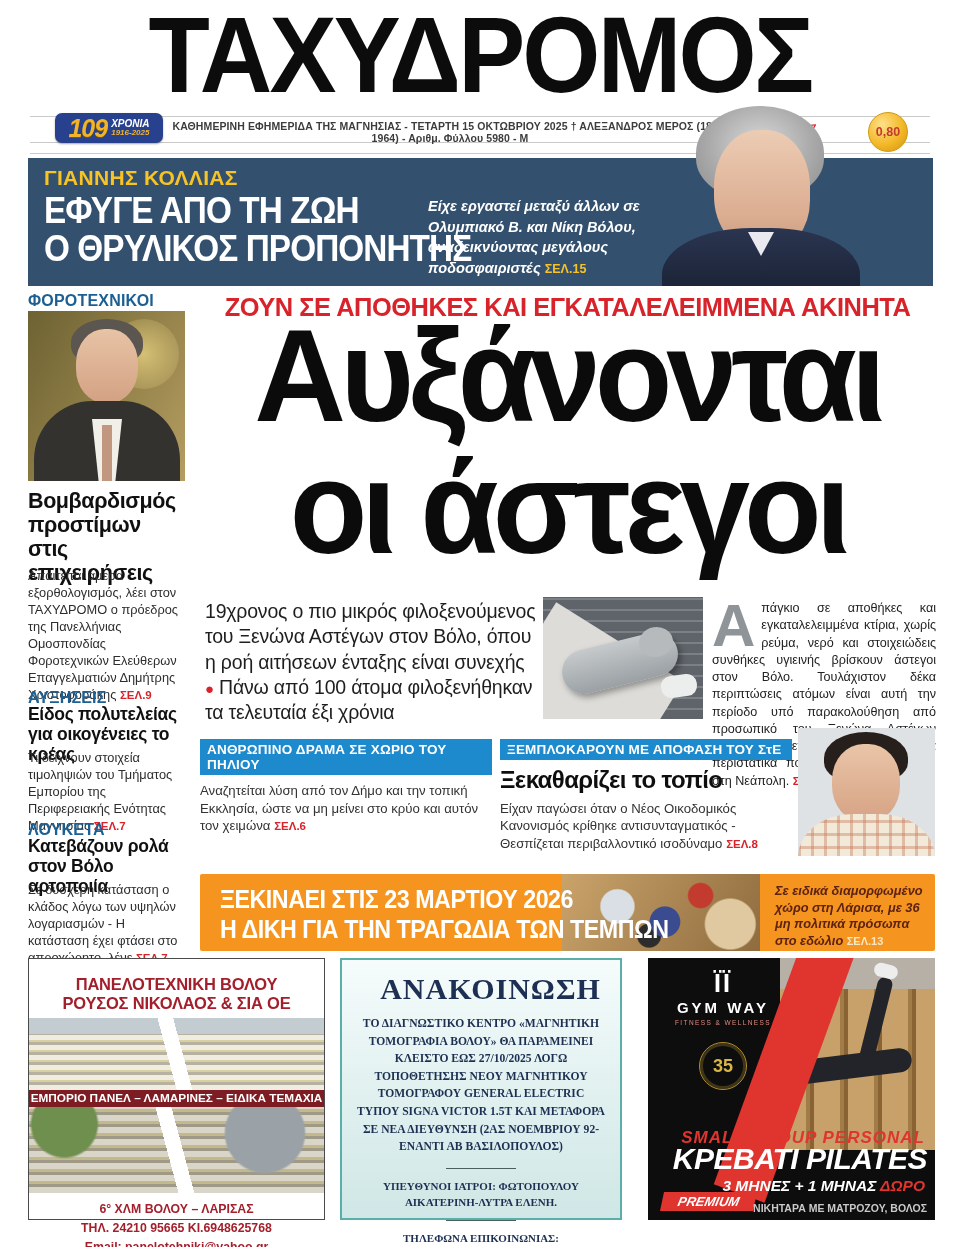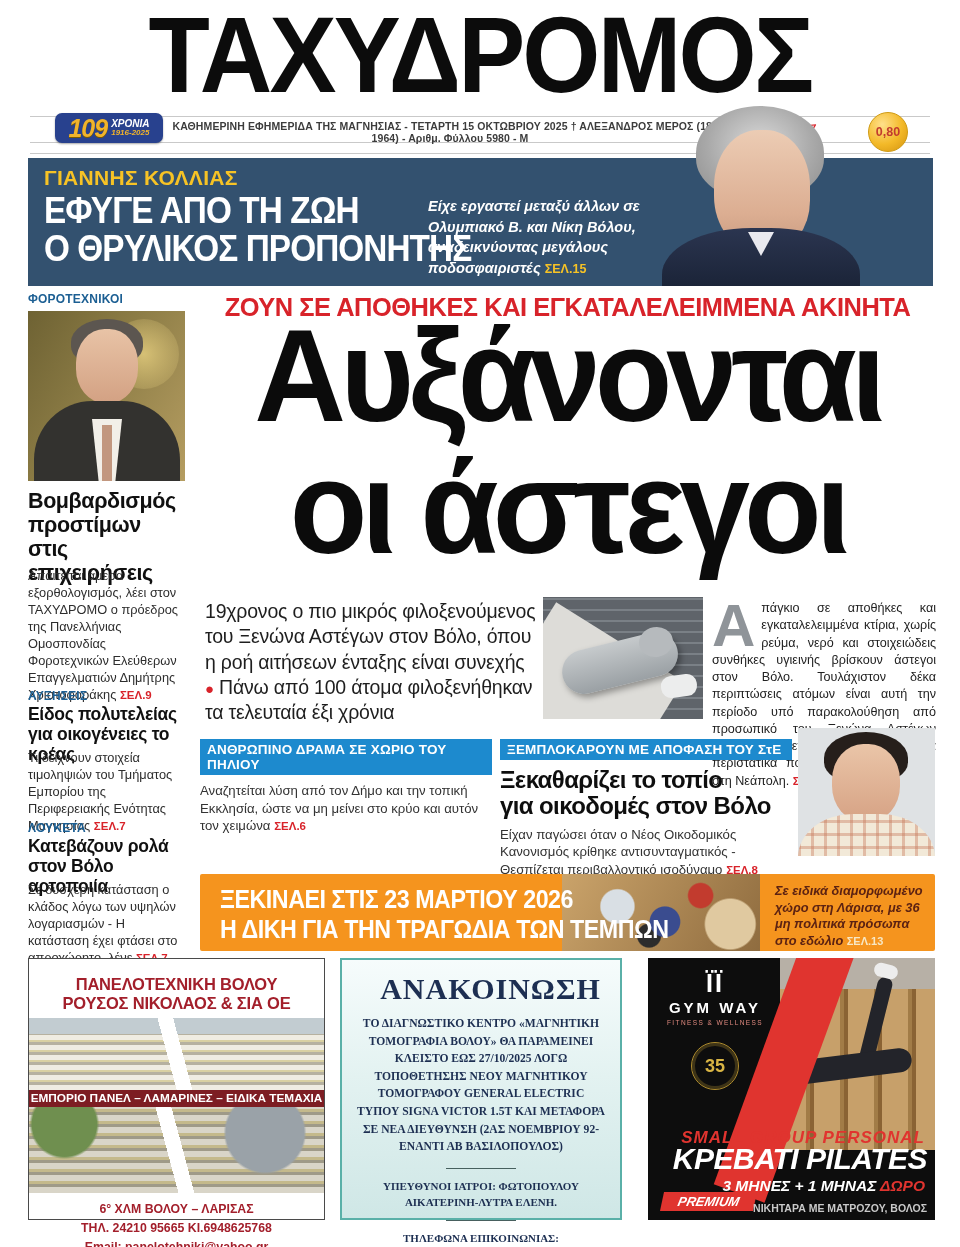--- a/index.html
+++ b/index.html
@@ -37,21 +37,21 @@
            background:radial-gradient(ellipse at 50% 42%,#dadada 0%,#a9a9a9 58%,#8b8b8b 100%);}
   .pk-face{position:absolute;left:52px;top:24px;width:96px;height:122px;border-radius:46% 46% 42% 46%;
            background:linear-gradient(180deg,#ecccb4 0%,#dcae92 68%,#c89a80 100%);}
   .pk-jacket{position:absolute;left:0;bottom:0;width:198px;height:58px;
              background:linear-gradient(180deg,#2b3550,#1b2438);border-radius:45% 45% 0 0/80% 80% 0 0;}
   .pk-collar{position:absolute;left:86px;bottom:30px;width:26px;height:24px;background:#e9e9ef;
              clip-path:polygon(50% 100%,0 0,100% 0);}
 
   
   .sb{left:28px;width:157px;}
-  .sb-kick{color:#1c5f93;font-weight:800;font-size:12px;letter-spacing:.2px;}
+  .sb-kick{color:#1c5f93;font-weight:800;font-size:16px;letter-spacing:.2px;}
   .sb-h1{font-size:21.5px;font-weight:800;line-height:1.12;letter-spacing:-.4px;color:#101010;}
   .sb-h2{font-size:17.5px;font-weight:800;line-height:1.14;letter-spacing:-.3px;color:#101010;}
   .sb-body{font-size:12.8px;line-height:1.33;color:#2d2d2d;}
   .red-ref{color:#d8232a;font-weight:800;font-size:11.5px;}
   .sb-photo{left:28px;top:311px;width:157px;height:170px;background:linear-gradient(120deg,#6e6233 0%,#8d7d46 45%,#b59d61 100%);overflow:hidden;}
   .sp-glow{position:absolute;right:6px;top:8px;width:70px;height:70px;border-radius:50%;background:radial-gradient(#d6c075,rgba(214,192,117,0));}
   .sp-hair{position:absolute;left:43px;top:8px;width:72px;height:46px;border-radius:50% 50% 40% 40%;background:#5c5650;}
   .sp-face{position:absolute;left:48px;top:18px;width:62px;height:74px;border-radius:46%;background:linear-gradient(#e8c3a6,#d3a183);}
   .sp-suit{position:absolute;left:6px;bottom:-4px;width:146px;height:84px;background:#33322f;border-radius:40% 40% 0 0/70% 70% 0 0;}
   .sp-shirt{position:absolute;left:64px;bottom:0;width:30px;height:62px;background:#f2efe8;clip-path:polygon(0 0,100% 0,78% 100%,22% 100%);}
@@ -131,21 +131,21 @@
   .ad3{left:648px;top:958px;width:287px;height:262px;background:#0d0d0d;overflow:hidden;color:#fff;}
   .g-stripe{position:absolute;left:112px;top:-36px;width:54px;height:280px;background:#e0342f;transform:rotate(20deg);}
   .g-photo{position:absolute;left:132px;top:0;width:155px;height:192px;
       background:linear-gradient(180deg,#b7b0a6 0 16%,rgba(0,0,0,0) 16%),
                  repeating-linear-gradient(90deg,#c7a06a 0 26px,#a27c47 26px 30px,#8a6334 30px 34px),
                  linear-gradient(#9c7a48,#6d5330);}
   .g-body{position:absolute;left:14px;top:96px;width:118px;height:24px;border-radius:12px;background:#23242a;transform:rotate(-7deg);}
   .g-leg{position:absolute;left:88px;top:18px;width:15px;height:92px;border-radius:8px;background:#23242a;transform:rotate(14deg);}
   .g-shoe{position:absolute;left:94px;top:6px;width:24px;height:14px;border-radius:7px;background:#ededed;transform:rotate(14deg);}
   .g-head{position:absolute;left:4px;top:90px;width:20px;height:20px;border-radius:50%;background:#caa186;}
-  .g-logo{position:absolute;left:8px;top:0;width:118px;text-align:center;}
+  .g-logo{position:absolute;left:16px;top:0;width:118px;text-align:center;}
   .g-icon{display:block;font-size:25px;font-weight:900;letter-spacing:2px;margin-top:13px;line-height:1;}
   .g-brand{display:block;font-size:15px;font-weight:700;letter-spacing:3px;margin-top:3px;}
   .g-bsub{display:block;font-size:6.5px;color:#e0897f;letter-spacing:1.4px;margin-top:3px;}
   .g-35{margin:16px auto 0;width:46px;height:46px;border-radius:50%;border:1.5px solid #b08d2e;color:#d9b544;
         display:flex;align-items:center;justify-content:center;font-size:18px;font-weight:800;
         box-shadow:inset 0 0 0 3px rgba(176,141,46,.3);}
   .g-kick{position:absolute;right:10px;top:170px;color:#e0342f;font-weight:800;font-style:italic;font-size:17px;letter-spacing:1px;}
   .g-headline{position:absolute;right:8px;top:184px;color:#fff;font-weight:900;font-style:italic;font-size:30px;letter-spacing:-.5px;}
   .g-offer{position:absolute;right:10px;top:219px;font-style:italic;font-weight:800;font-size:15.5px;}
   .g-gift{color:#e0342f;}
@@ -254,21 +254,20 @@
     <div class="st-body">
       <span>Αναζητείται λύση από τον Δήμο και την τοπική Εκκλησία, ώστε να μη μείνει στο κρύο και αυτόν τον χειμώνα</span>
       <span class="red-ref">ΣΕΛ.6</span>
     </div>
   </div>
 
   <div class="abs story2">
     <span class="kick-bar">ΞΕΜΠΛΟΚΑΡΟΥΝ ΜΕ ΑΠΟΦΑΣΗ ΤΟΥ ΣτΕ</span>
     <div class="st-h">
       <div>Ξεκαθαρίζει το τοπίο</div>
-      <div>για οικοδομές στον Βόλο</div>
     </div>
     <div class="st-body">
       <span>Είχαν παγώσει όταν ο Νέος Οικοδομικός Κανονισμός κρίθηκε αντισυνταγματικός - Θεσπίζεται περιβαλλοντικό ισοδύναμο</span>
       <span class="red-ref">ΣΕΛ.8</span>
     </div>
   </div>
 
   <div class="abs ste-photo">
     <div class="ste-hair"></div>
     <div class="ste-face"></div>

